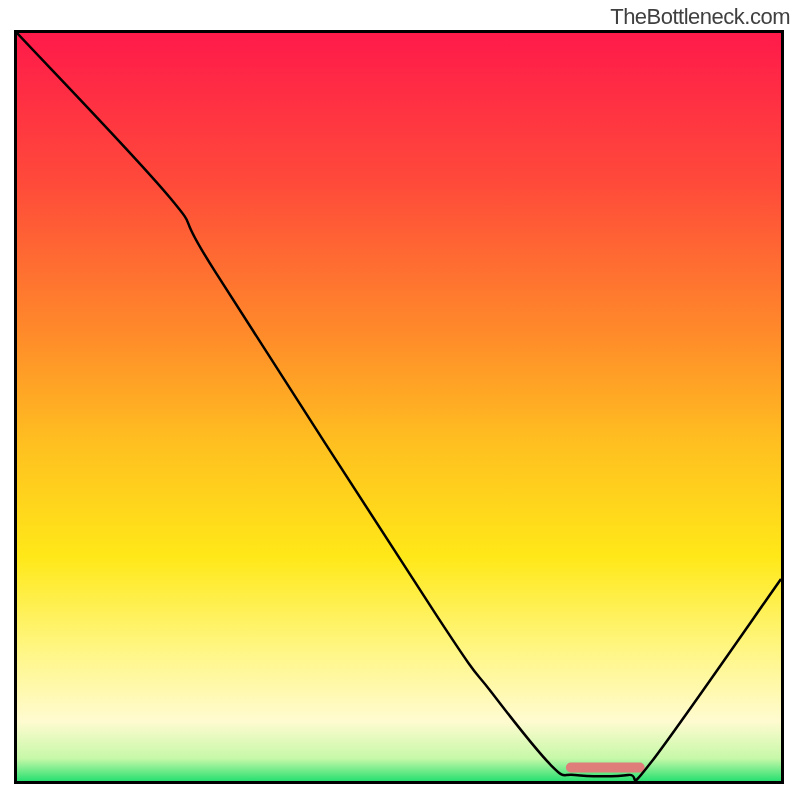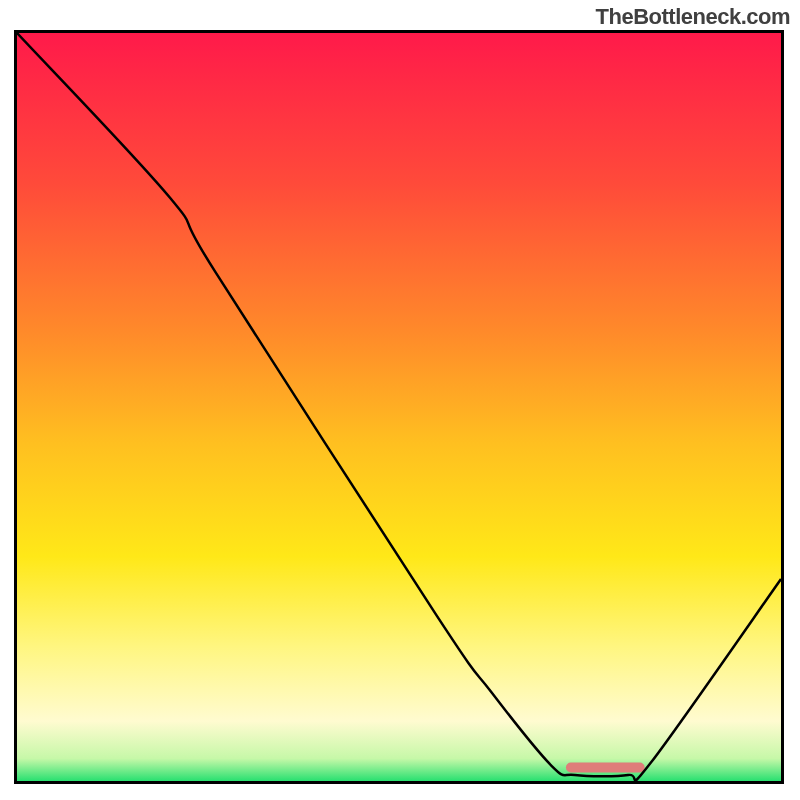--- a/index.html
+++ b/index.html
@@ -9,21 +9,21 @@
     height: 800px;
     position: relative;
     background: #ffffff;
     font-family: Arial, Helvetica, sans-serif;
   }
   .watermark {
     position: absolute;
     top: 4px;
     right: 10px;
     font-size: 22px;
-    font-weight: 700;
+    font-weight: 400;
     color: #404040;
     letter-spacing: -0.5px;
     z-index: 10;
   }
   .outer-frame {
     position: absolute;
     left: 14px;
     top: 30px;
     width: 770px;
     height: 754px;

